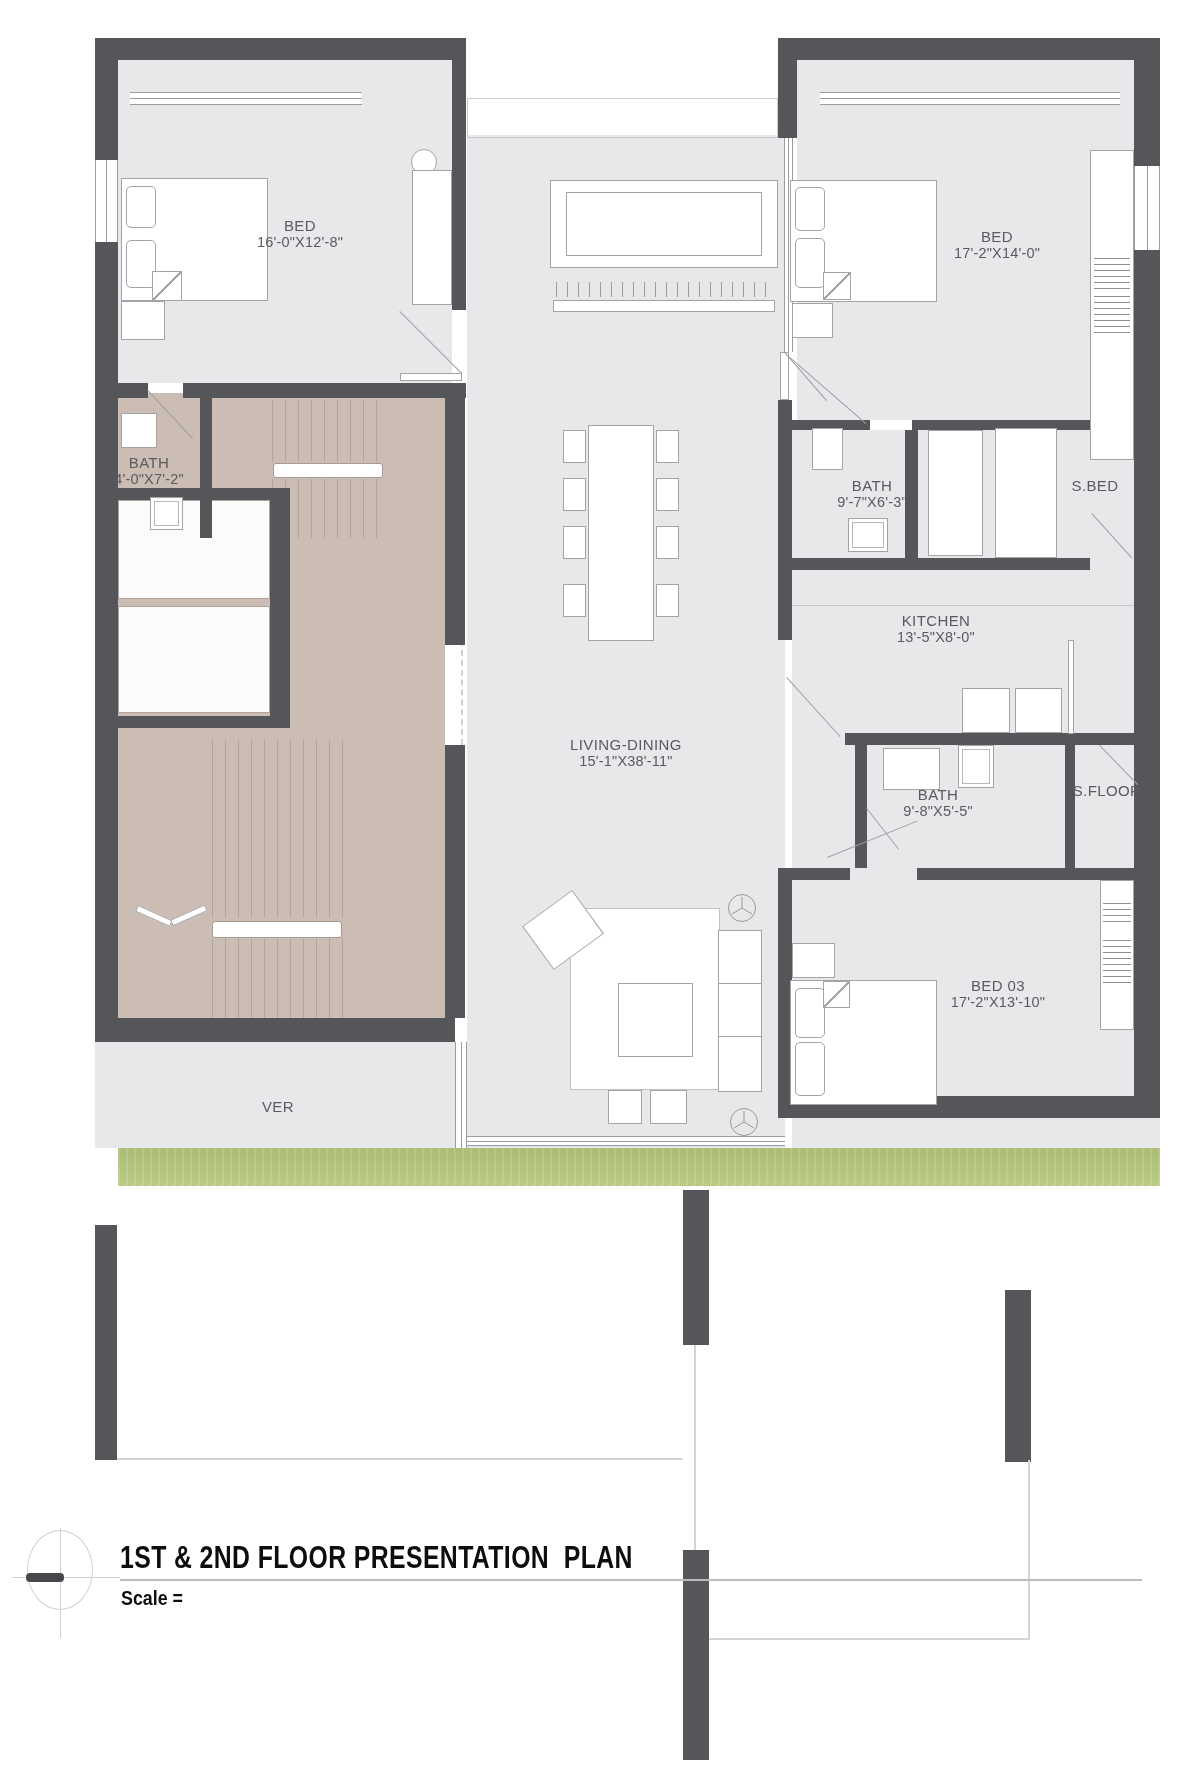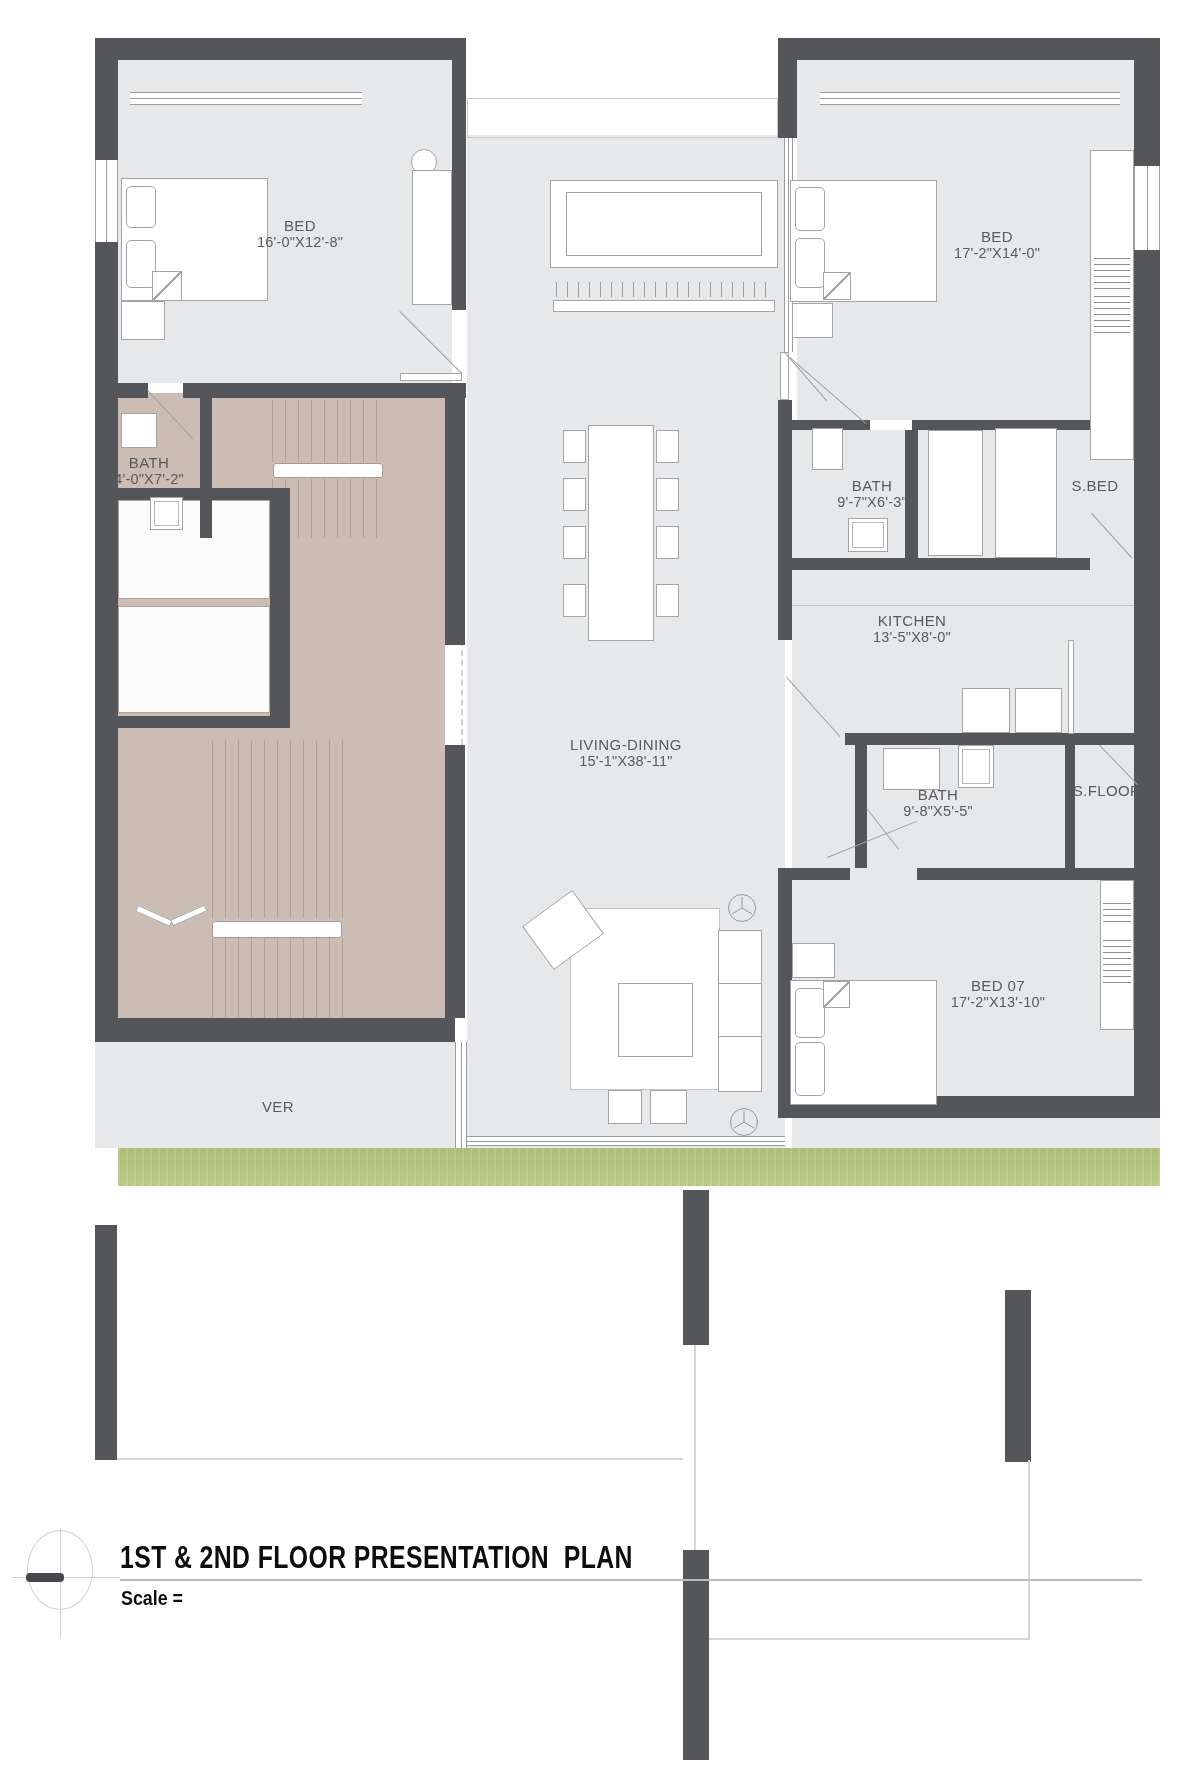--- a/index.html
+++ b/index.html
@@ -230,37 +230,37 @@
     <div class="rl-name">BATH</div>
     <div class="rl-dims">4'-0"X7'-2"</div>
   </div>
   <div class="room-label" style="left:812px;top:477px;width:120px">
     <div class="rl-name">BATH</div>
     <div class="rl-dims">9'-7"X6'-3"</div>
   </div>
   <div class="room-label" style="left:1040px;top:477px;width:110px">
     <div class="rl-name">S.BED</div>
   </div>
-  <div class="room-label" style="left:824px;top:612px;width:176px">
+  <div class="room-label" style="left:848px;top:612px;width:176px">
     <div class="rl-name">KITCHEN</div>
     <div class="rl-dims">13'-5"X8'-0"</div>
   </div>
   <div class="room-label" style="left:538px;top:736px;width:176px">
     <div class="rl-name">LIVING-DINING</div>
     <div class="rl-dims">15'-1"X38'-11"</div>
   </div>
   <div class="room-label" style="left:870px;top:786px;width:136px">
     <div class="rl-name">BATH</div>
     <div class="rl-dims">9'-8"X5'-5"</div>
   </div>
   <div class="room-label" style="left:1048px;top:782px;width:118px">
     <div class="rl-name">S.FLOOR</div>
   </div>
   <div class="room-label" style="left:908px;top:977px;width:180px">
-    <div class="rl-name">BED 07</div>
+    <div class="rl-name">BED 03</div>
     <div class="rl-dims">17'-2"X13'-10"</div>
   </div>
   <div class="room-label" style="left:228px;top:1098px;width:100px">
     <div class="rl-name">VER</div>
   </div>
 
   <div class="abs" style="left:10px;top:1520px;width:112px;height:130px">
     <div class="c-circle" style="left:17px;top:10px;width:66px;height:80px"></div>
     <div class="c-line" style="left:2px;top:57px;width:108px;height:1px"></div>
     <div class="c-line" style="left:50px;top:8px;width:1px;height:110px"></div>

